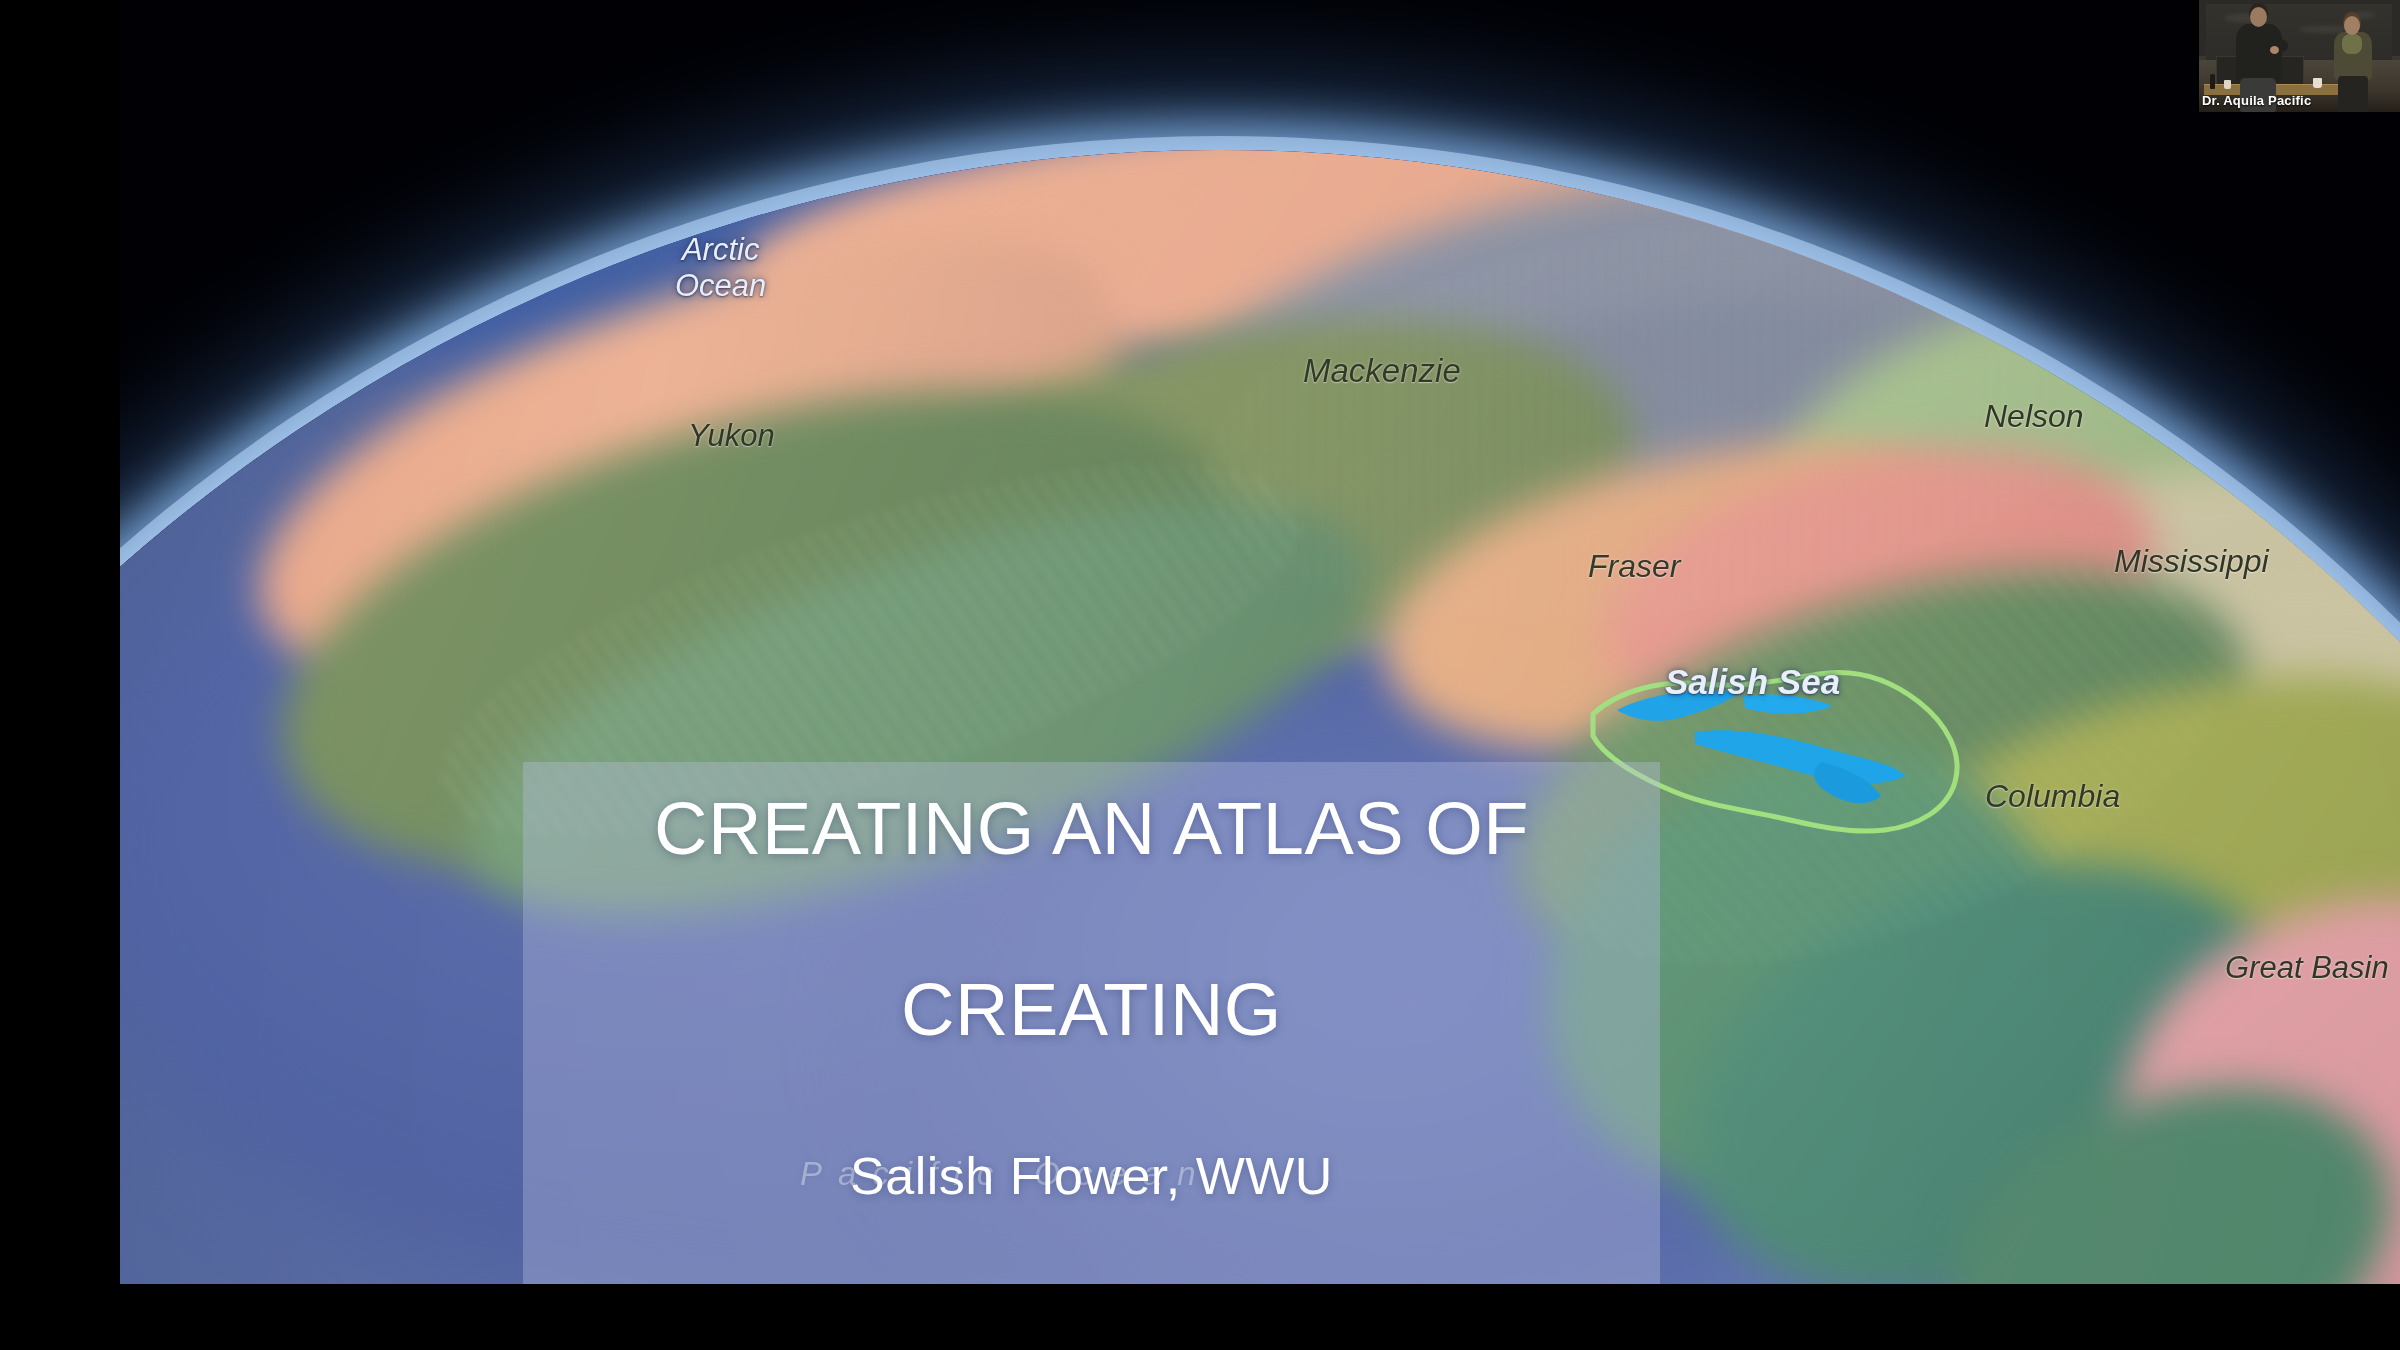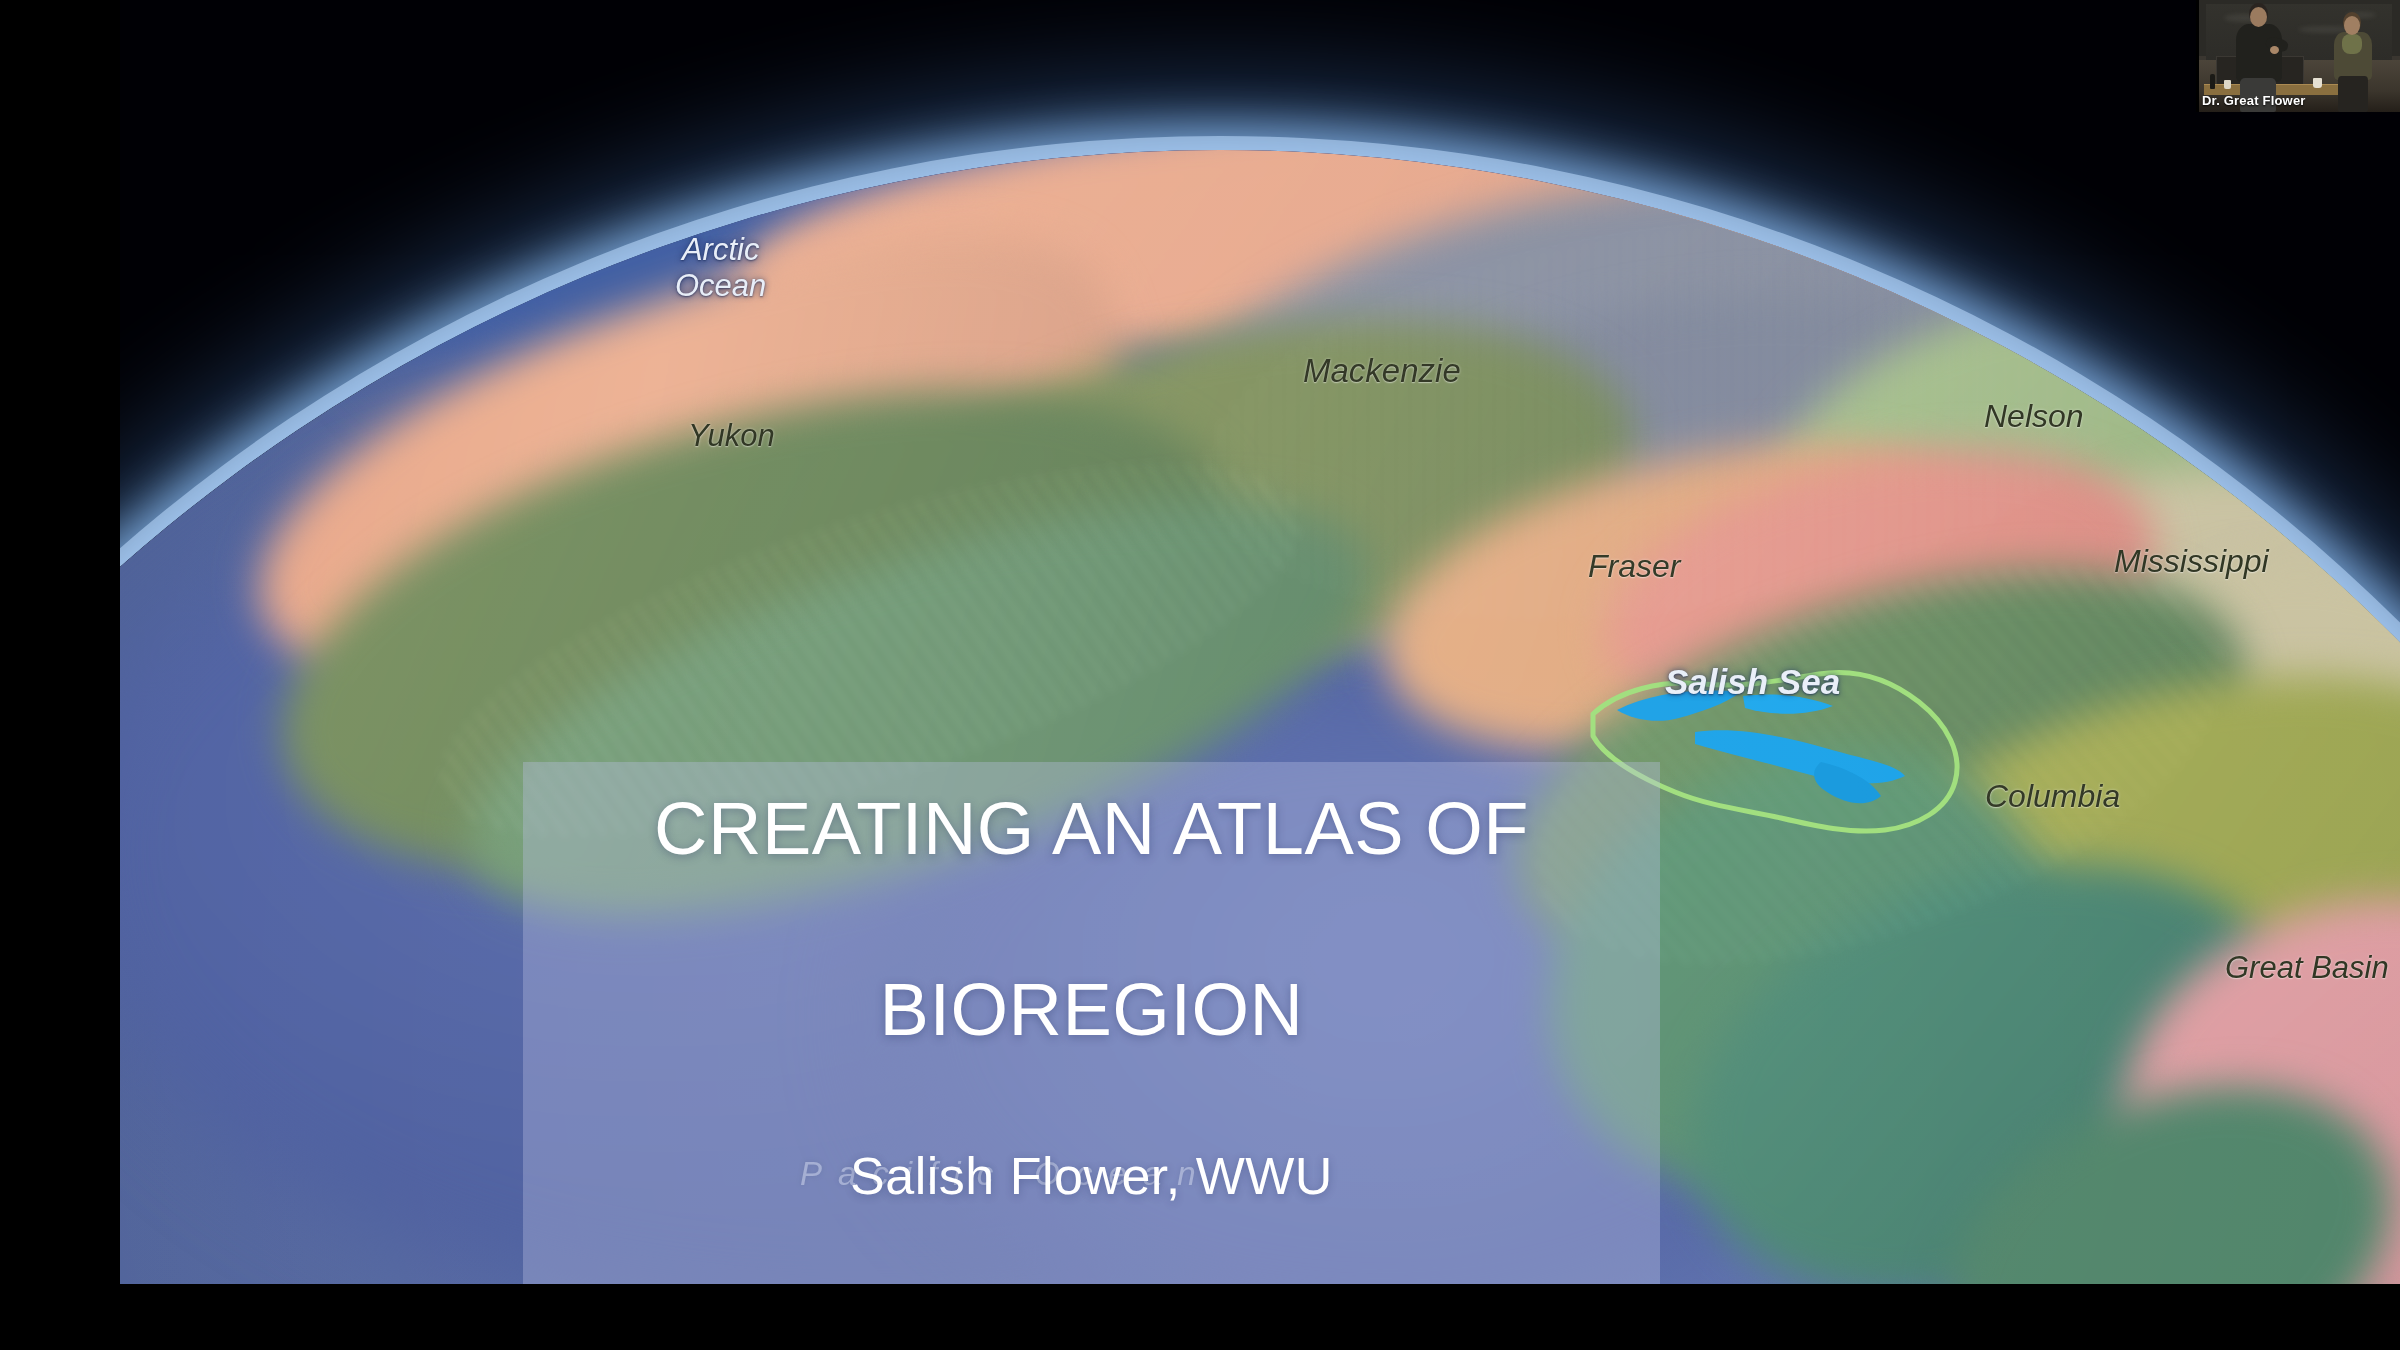--- a/index.html
+++ b/index.html
@@ -555,21 +555,21 @@
       </div>
 
       <div class="limb-shade"></div>
       <div class="globe-atmo"></div>
     </div>
 
     <div id="title-panel">
       <h1 id="title-text">
         <span>CREATING AN ATLAS OF</span><br>
         <br>
-        <span>BIOREGION</span>
+        <span>CREATING</span>
       </h1>
       <div id="subtitle-text">Salish Flower, WWU</div>
     </div>
 
   </div>
 
   <div id="presenter-thumb">
     <div class="room"></div>
     <div class="chalkboard">
       <div class="chalk-smudge" style="left:18px; top:10px; width:40px; height:8px;"></div>
@@ -585,16 +585,16 @@
     <div class="person p1-body"></div>
     <div class="person p1-arm"></div>
     <div class="person p1-hand"></div>
     <div class="person p1-head"></div>
     <div class="person p1-legs"></div>
     <div class="person p2-body"></div>
     <div class="person p2-scarf"></div>
     <div class="person p2-head"></div>
     <div class="person p2-legs"></div>
     <div id="thumb-edge-l"></div>
-    <div id="presenter-name">Dr. Great Flower</div>
+    <div id="presenter-name">Dr. Aquila Pacific</div>
   </div>
 
 </div>
 
 </body></html>

